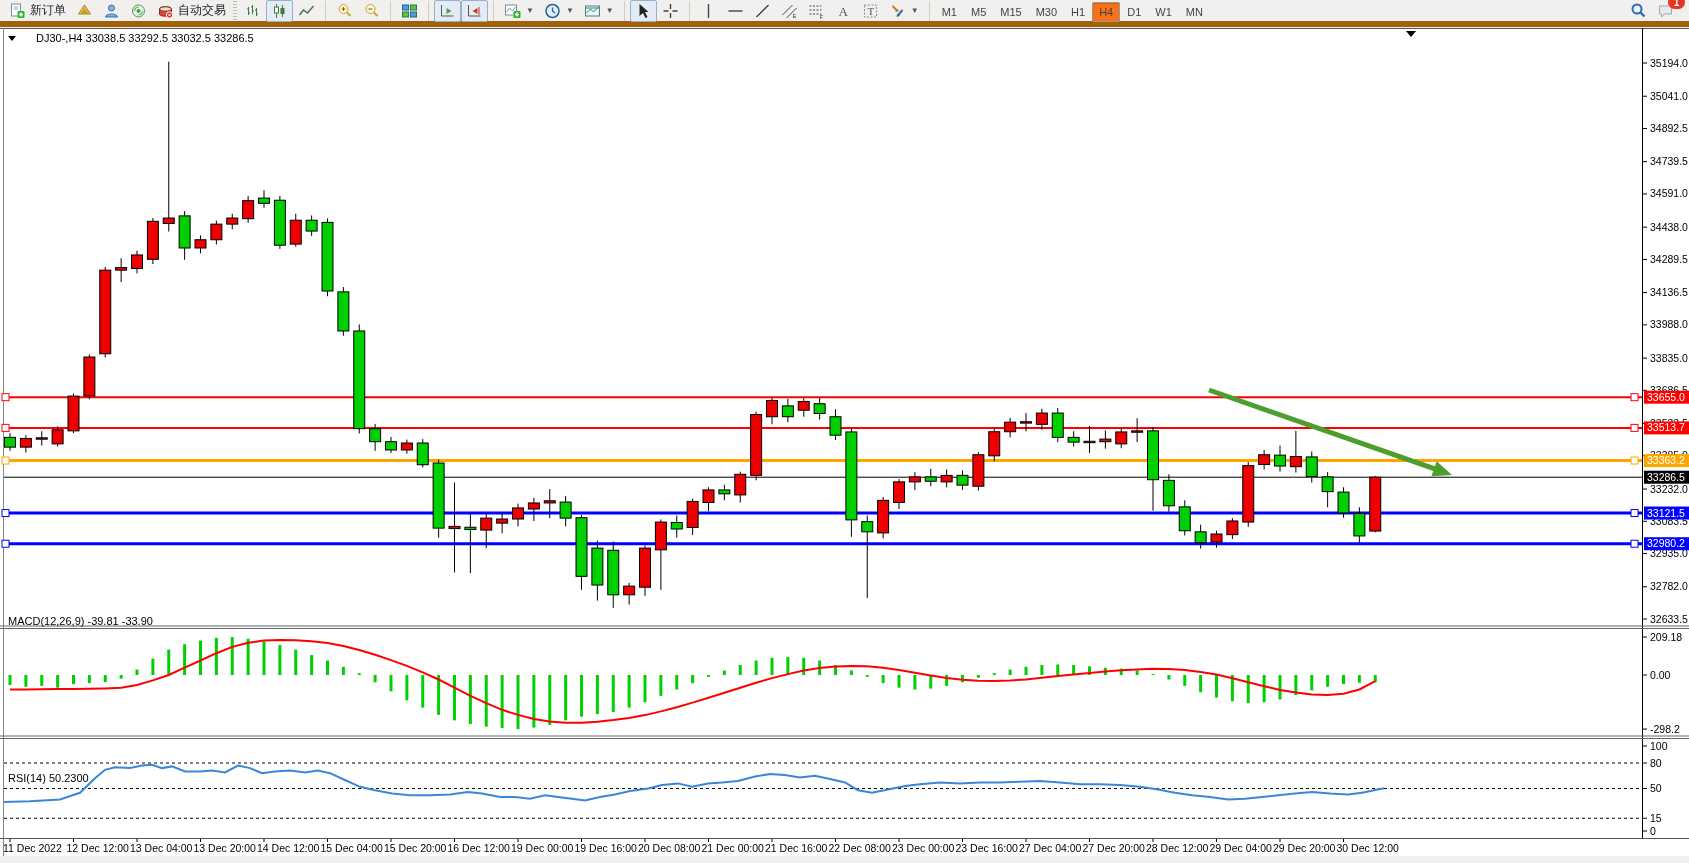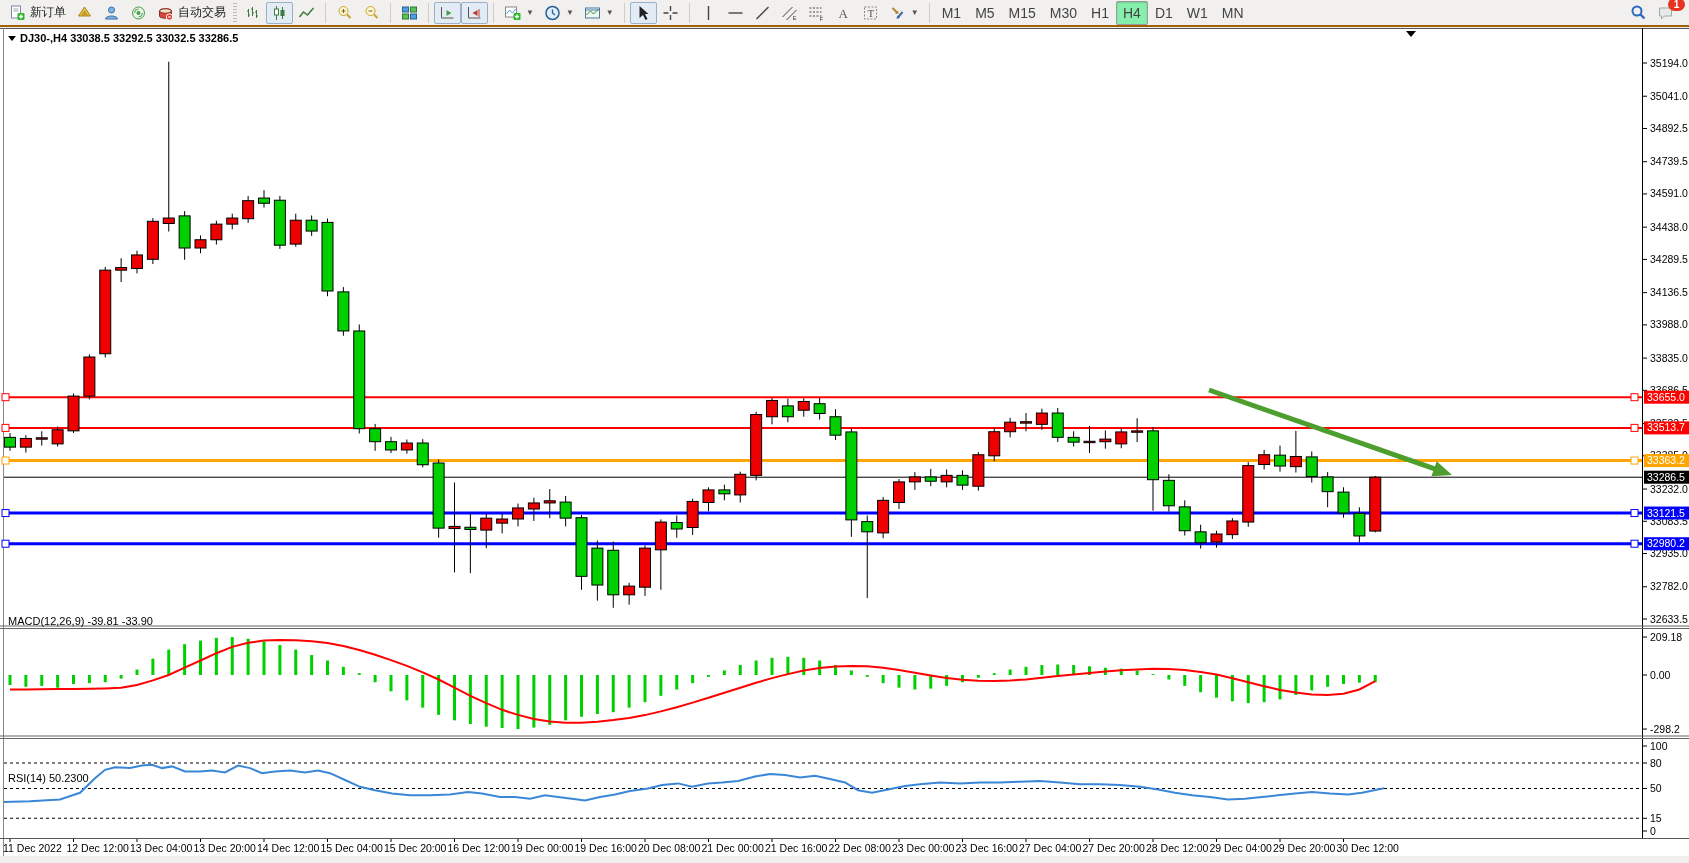--- a/index.html
+++ b/index.html
@@ -1,37 +1,37 @@
 <!DOCTYPE html>
 <html><head>
 <meta charset="utf-8">
 <style>
   html,body{margin:0;padding:0;}
   body{width:1689px;height:863px;overflow:hidden;position:relative;background:#f0efed;
        font-family:"Liberation Sans",sans-serif;-webkit-font-smoothing:none;}
   
   #toolbar{position:absolute;left:0;top:0;width:1689px;height:27px;background:#f1f0ee;
-           border-bottom:2px solid #a16207;display:flex;align-items:center;padding-left:4px;box-sizing:border-box;}
+           border-bottom:6px solid #a16207;display:flex;align-items:center;padding-left:4px;box-sizing:border-box;}
   .tbtn{display:flex;align-items:center;gap:4px;padding:2px 4px;border:1px solid transparent;border-radius:2px;
         font-size:12px;color:#222;cursor:default;white-space:nowrap;}
   .tbtn.pressed{border:1px solid #98b0c8;background:#e3ecf5;}
   .tsep{width:1px;height:20px;background:#cfcdc8;margin:0 5px;}
   .grip{width:4px;height:20px;margin:0 2px;background:repeating-linear-gradient(#bdbbb6 0 1px,transparent 1px 3px);}
   .ticon{width:17px;height:16px;display:inline-block;}
-  .tfbtn{font-size:14px;color:#444;padding:3px 6px;border:1px solid transparent;border-radius:2px;}
-  .tfbtn.active{border:1px solid #9a9a9a;background:#86efac;box-shadow:inset 0 1px 2px rgba(0,0,0,.15);}
+  .tfbtn{font-size:11px;color:#444;padding:3px 6px;border:1px solid transparent;border-radius:2px;}
+  .tfbtn.active{border:1px solid #9a9a9a;background:#f97316;box-shadow:inset 0 1px 2px rgba(0,0,0,.15);}
   .ddarrow{font-size:8px;color:#555;margin-left:1px;}
   #spacer{flex:1;}
   #chat-wrap{position:relative;margin-right:10px;}
   #chat-badge{position:absolute;top:-5px;right:-7px;background:#e53422;color:#fff;font-size:10px;font-weight:bold;
               border-radius:8px;min-width:13px;height:13px;line-height:13px;text-align:center;padding:0 2px;}
   
   #chart-svg{position:absolute;left:0;top:0;}
   .ovl{position:absolute;font-size:11px;color:#000;}
-  #sym-header{left:8px;top:32px;font-weight:bold;display:flex;align-items:center;gap:4px;}
+  #sym-header{left:8px;top:32px;font-weight:normal;display:flex;align-items:center;gap:20px;}
   #macd-label{left:8px;top:615px;}
   #rsi-label{left:8px;top:772px;}
   .tri{width:0;height:0;border-left:4px solid transparent;border-right:4px solid transparent;border-top:5px solid #000;display:inline-block;}
 </style>
 </head>
 <body>
 
 <div id="toolbar">
   <div class="tbtn">
     <svg class="ticon" viewBox="0 0 16 16">

